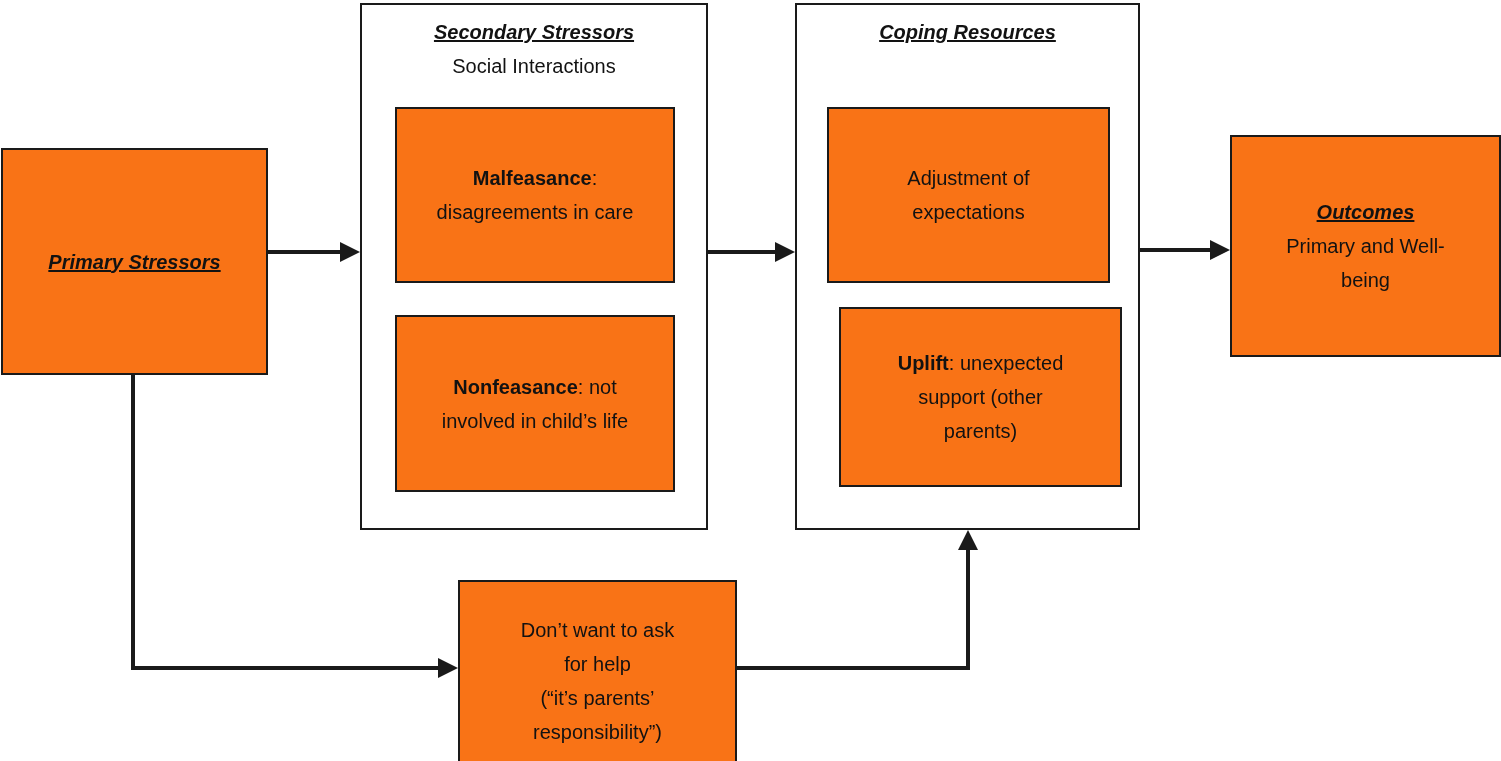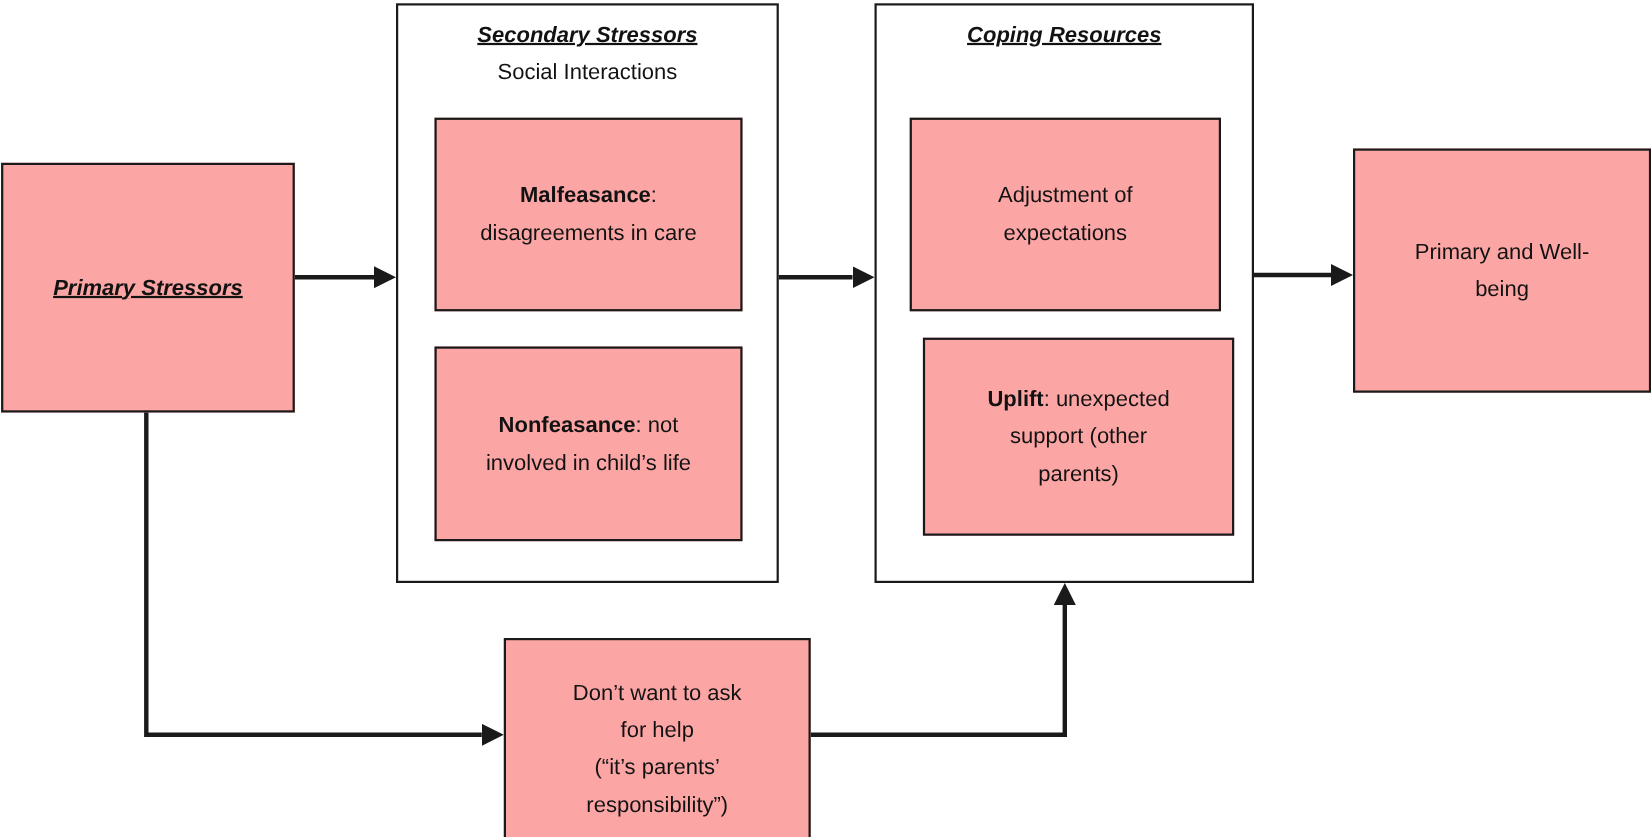--- a/index.html
+++ b/index.html
@@ -15,21 +15,21 @@
     font-family: "Liberation Sans", sans-serif;
     color: #121212;
     font-size: 20px;
     line-height: 34px;
     overflow: hidden;
   }
   .box {
     position: absolute;
     box-sizing: border-box;
     border: 2px solid #1a1a1a;
-    background: #fca5a5;
+    background: #f97316;
     text-align: center;
   }
   .vcenter {
     display: flex;
     flex-direction: column;
     justify-content: center;
   }
   .container-box {
     background: transparent;
     padding-top: 10px;
@@ -89,20 +89,21 @@
 
   <div class="box vcenter" style="left:827px; top:107px; width:283px; height:176px; padding:4px 40px;">
     <div>Adjustment of expectations</div>
   </div>
 
   <div class="box vcenter" style="left:827px; top:307px; width:283px; height:180px; padding:0 40px;margin-left:12px;">
     <div><span class="bold">Uplift</span><span>: unexpected support (other parents)</span></div>
   </div>
 
   <div class="box vcenter" style="left:1230px; top:135px; width:271px; height:222px; padding:0 50px;">
+    <div class="node-title">Outcomes</div>
     <div>Primary and Well-being</div>
   </div>
 
   <div class="box vcenter" style="left:458px; top:580px; width:279px; height:202px; padding:0 49px;">
     <div>Don’t want to ask for help</div>
     <div>(“it’s parents’ responsibility”)</div>
   </div>
 
 </div>
 

